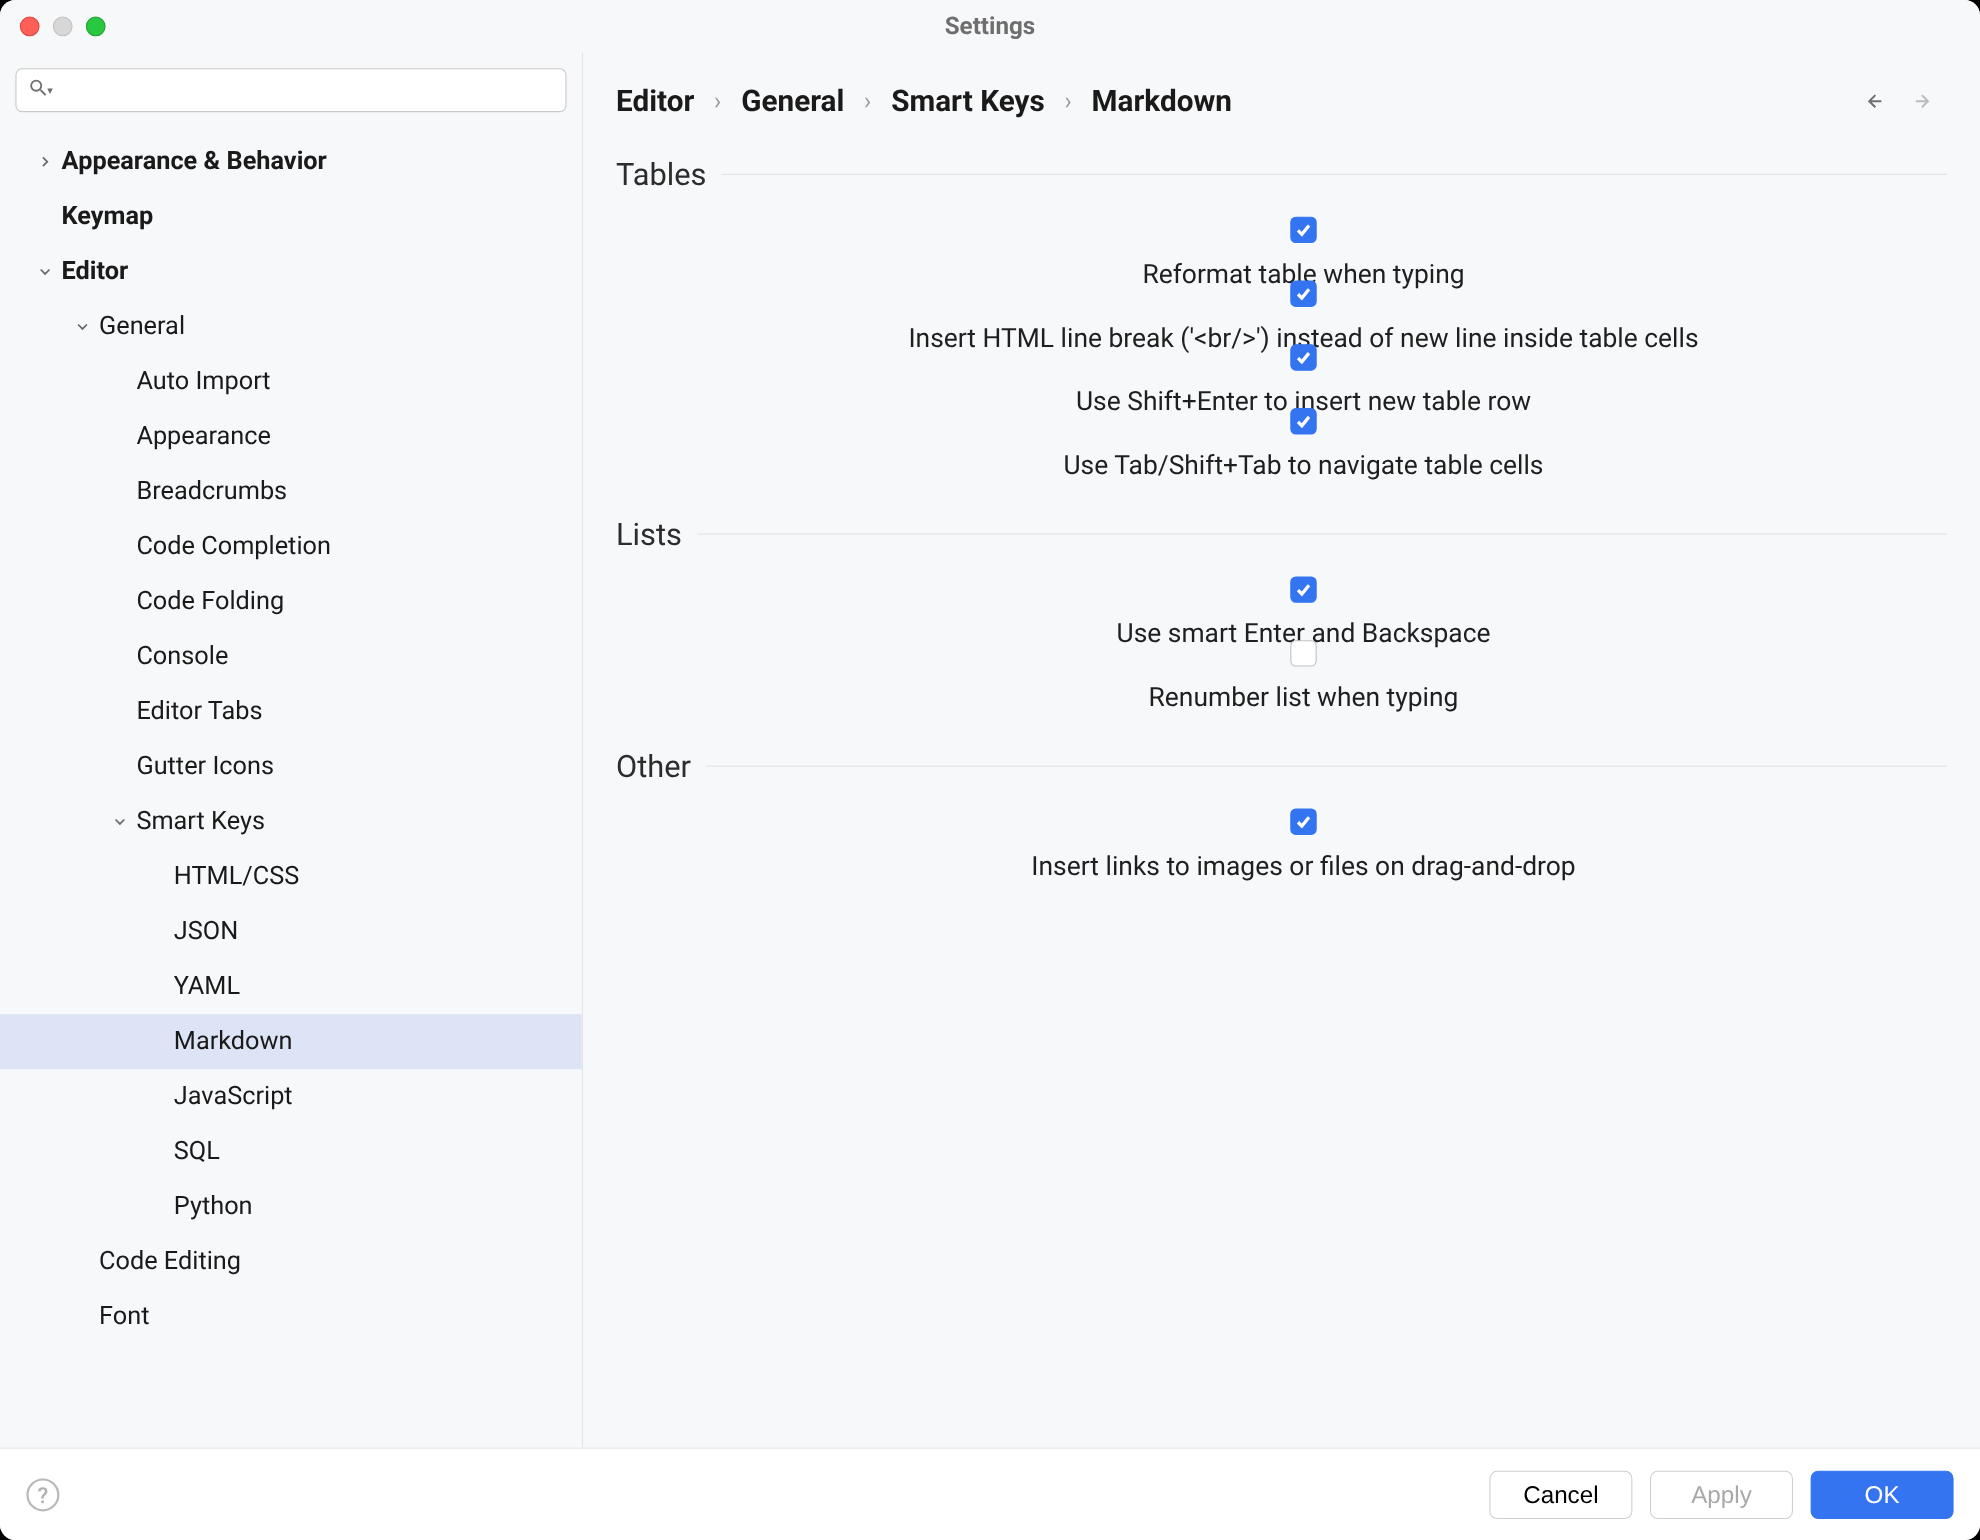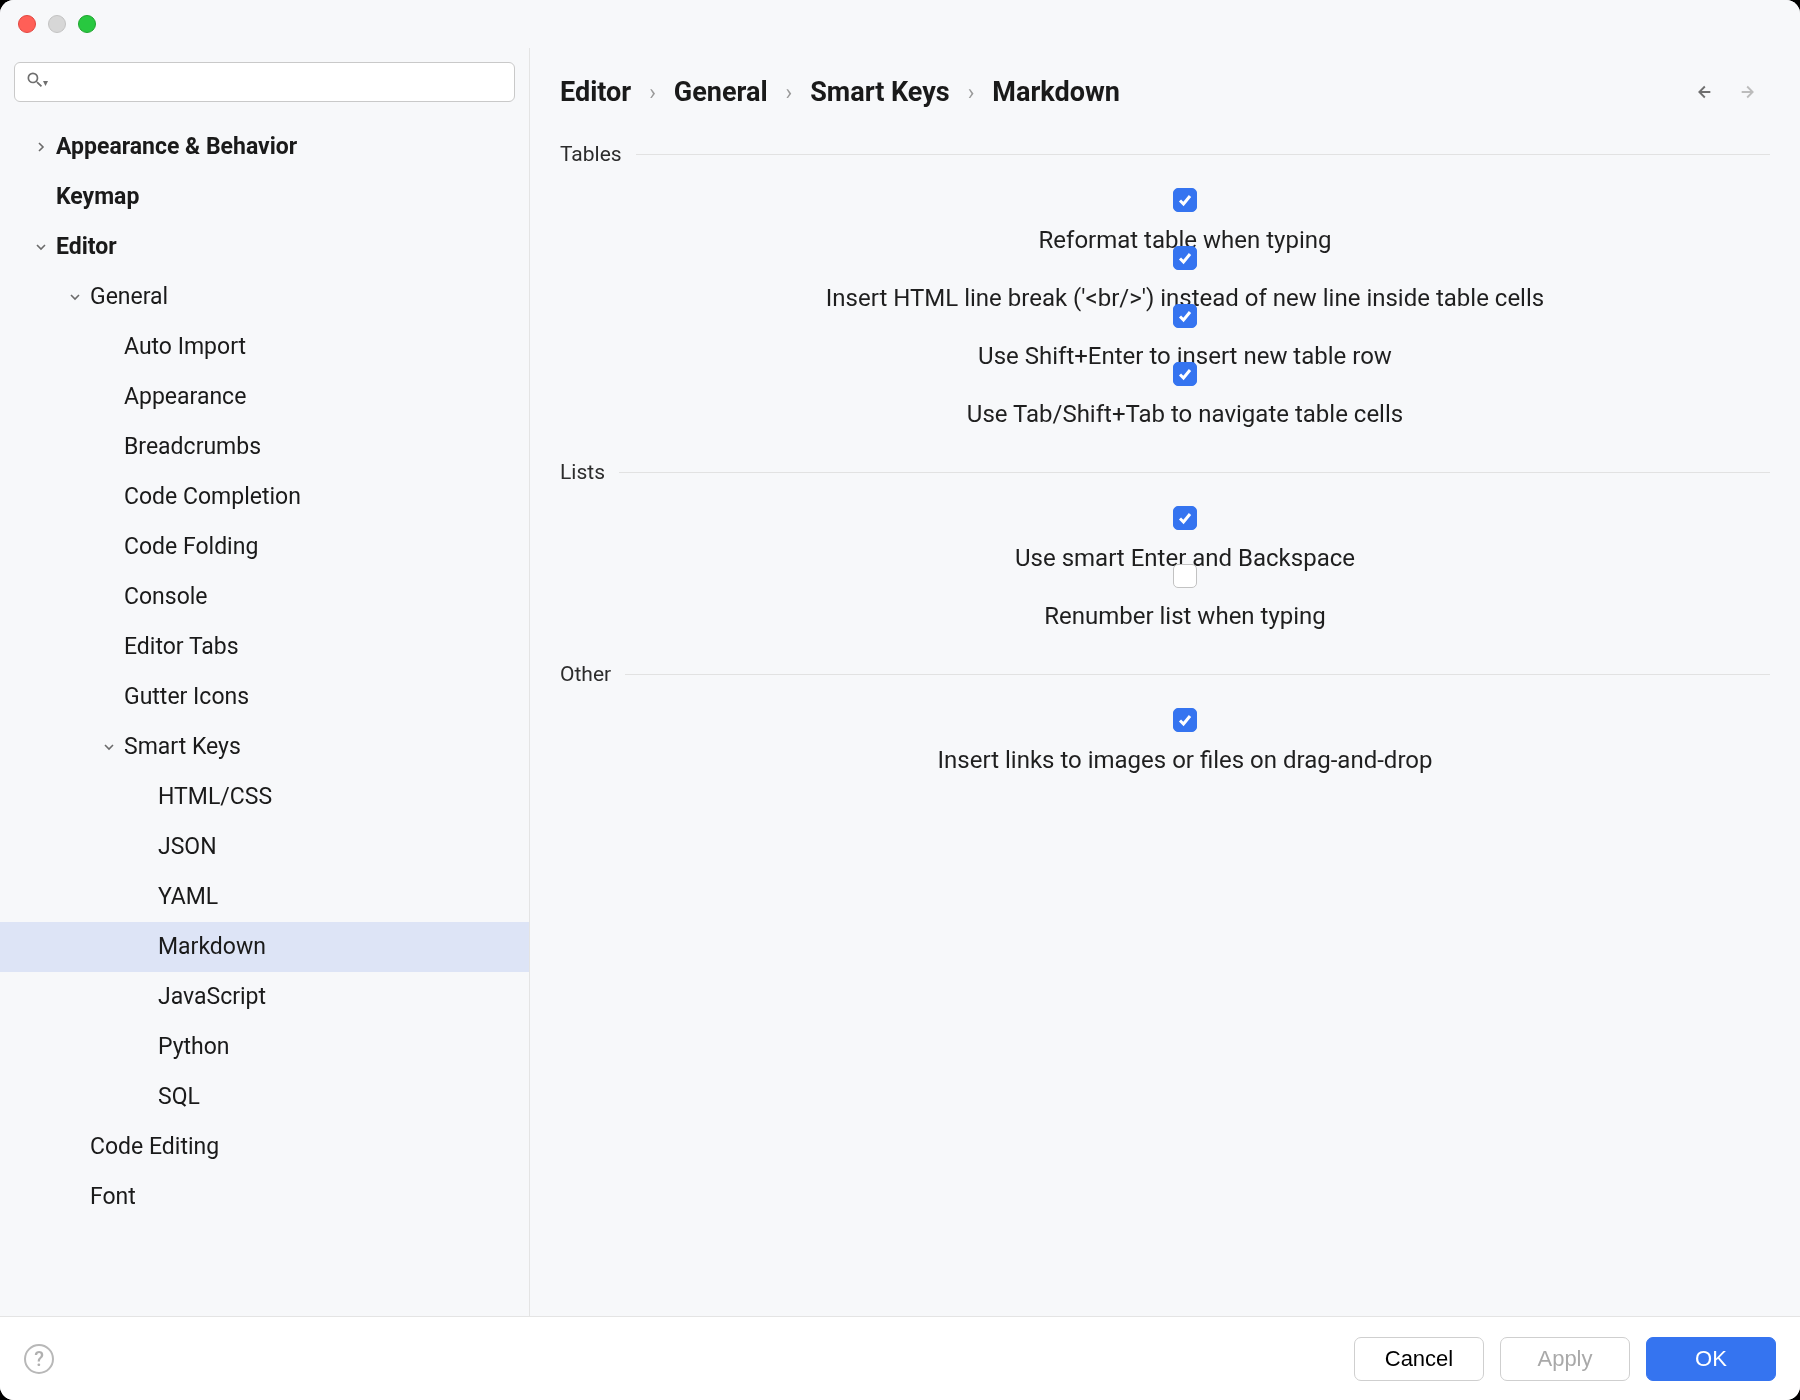--- a/index.html
+++ b/index.html
@@ -127,21 +127,21 @@
   .nav-arrow { width: 22px; height: 22px; stroke: #bcbcbc; stroke-width: 2; fill: none; cursor: pointer; }
   .nav-arrow.active { stroke: #6f6f6f; }
 
   .section { margin-bottom: 40px; }
   .section-head {
     display: flex;
     align-items: center;
     gap: 14px;
     margin-bottom: 22px;
   }
-  .section-head .title { font-size: 21px; color: #2c2c2c; }
+  .section-head .title { font-size: 28px; color: #2c2c2c; }
   .section-head .rule { flex: 1; height: 1px; background: #e2e2e2; }
   .opt {
     display: flex;
     align-items: center;
     gap: 14px;
     padding-left: 40px;
     height: 58px;
     font-size: 24px;
     color: #1f1f1f;
     flex-direction: column;
@@ -208,20 +208,21 @@
 <body>
 
 <div class="window">
 
   <div class="titlebar">
     <div class="traffic-lights">
       <div class="tl tl-close"></div>
       <div class="tl tl-min"></div>
       <div class="tl tl-max"></div>
     </div>
+    <div class="window-title">Settings</div>
   </div>
 
   <div class="body">
     <div class="sidebar">
       <div class="search-wrap">
         <div class="search">
           <span>
             <svg viewBox="0 0 24 24">
                 <path d="M15.5 14h-.79l-.28-.27A6.471 6.471 0 0016 9.5 6.5 6.5 0 109.5 16c1.61 0 3.09-.59 4.23-1.57l.27.28v.79l5 4.99L20.49 19l-4.99-5zm-6 0C7.01 14 5 11.99 5 9.5S7.01 5 9.5 5 14 7.01 14 9.5 11.99 14 9.5 14z"></path>
               </svg>
@@ -314,25 +315,25 @@
           <div class="tree-row ind3 selected">
             <span class="chev hidden"></span>
             <span class="label">Markdown</span>
           </div>
           <div class="tree-row ind3">
             <span class="chev hidden"></span>
             <span class="label">JavaScript</span>
           </div>
           <div class="tree-row ind3">
             <span class="chev hidden"></span>
+            <span class="label">SQL</span>
+          </div>
+          <div class="tree-row ind3">
+            <span class="chev hidden"></span>
             <span class="label">Python</span>
-          </div>
-          <div class="tree-row ind3">
-            <span class="chev hidden"></span>
-            <span class="label">SQL</span>
           </div>
           <div class="tree-row ind1">
             <span class="chev hidden"></span>
             <span class="label">Code Editing</span>
           </div>
           <div class="tree-row ind1">
             <span class="chev hidden"></span>
             <span class="label">Font</span>
           </div>
         </div>

